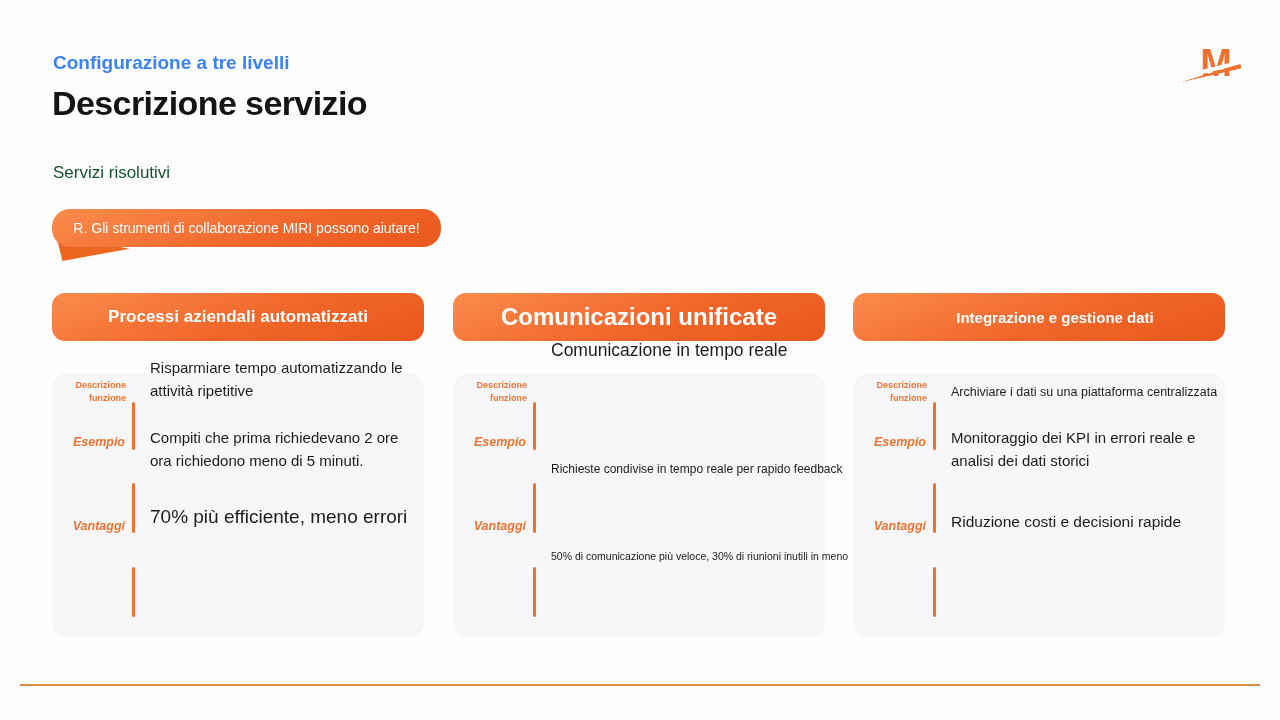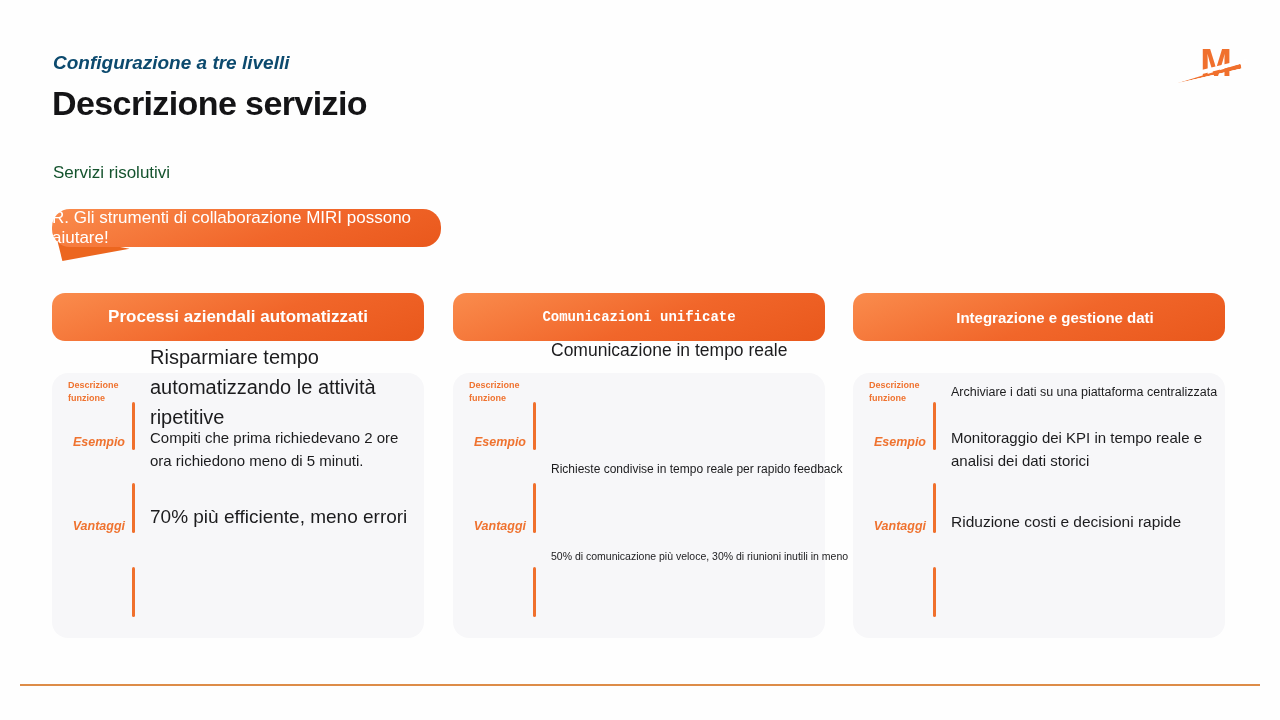--- a/index.html
+++ b/index.html
@@ -1,58 +1,58 @@
 <!DOCTYPE html>
 <html><head>
 <meta charset="utf-8">
 <style>
   html,body { margin:0; padding:0; background:#ffffff; }
   .slide {
     position:relative; width:1280px; height:720px; overflow:hidden;
     background:#fefefe; font-family:"Liberation Sans", sans-serif;
   }
   
-  .kicker { position:absolute; left:53px; top:52px; font-size:19px; font-weight:700; color:#0c4a6e;font-style:italic; }
+  .kicker { position:absolute; left:53px; top:52px; font-size:19px; font-weight:700; color:#3b82f6; }
   .title  { position:absolute; left:52px; top:84px; font-size:34px; font-weight:700; color:#141416; letter-spacing:-0.6px; }
   .subtitle { position:absolute; left:53px; top:163px; font-size:17px; font-weight:400; color:#14532d; }
 
   
   .logo { position:absolute; left:1192px; top:44px; width:48px; height:40px; }
   .logo-m { display:block; text-align:center; font-size:38px; line-height:38px; font-weight:800; color:#F0702D; }
   .logo-cut { position:absolute; left:-4px; top:22px; width:60px; height:4px; background:#ffffff; transform:rotate(-14deg); }
   .logo-tail { position:absolute; left:-16px; top:27px; width:66px; height:5px; background:#F0702D;
                transform:rotate(-13deg); clip-path:polygon(0 100%, 100% 0, 100% 100%); }
 
   
   .bubble { position:absolute; left:52px; top:209px; width:389px; height:38px; border-radius:18px;
             background:linear-gradient(160deg,#FA8C4D 0%, #F1662A 60%, #E9581C 100%);
             display:flex; align-items:center; justify-content:center;
-            color:#ffffff; font-size:17px; font-weight:500; z-index:2; }
+            color:#ffffff; font-size:14px; font-weight:500; z-index:2; }
   .bubble-tail { position:absolute; left:56px; top:233px; width:80px; height:28px; background:#EC661F;
                  clip-path:polygon(0% 8%, 92% 56%, 8% 100%); z-index:1; }
 
   
   .col { position:absolute; top:293px; width:372px; height:352px; }
   .col-0 { left:52px; }  .col-1 { left:453px; }  .col-2 { left:853px; }
 
   .pill { position:absolute; top:0; left:0; right:0; height:48px; border-radius:13px;
           background:linear-gradient(160deg,#FA8C4D 0%, #F1662A 55%, #E9581C 100%);
           display:flex; align-items:center; justify-content:center; color:#ffffff; font-weight:600; }
   .col-0 .pill { font-size:17px;justify-content:center; }
-  .col-1 .pill { font-size:14px;font-family:Liberation Mono, monospace; }
+  .col-1 .pill { font-size:24px; }
   .col-2 .pill { font-size:15px;padding-left:32px; }
 
   .tagline { position:absolute; left:98px; color:#1C1C1E; z-index:2; }
-  .col-0 .tagline { top:49px; width:284px; font-size:20px; line-height:1.5; font-weight:500; }
+  .col-0 .tagline { top:64px; width:284px; font-size:15px; line-height:1.5; font-weight:500; }
   .col-1 .tagline { top:47px; font-size:17.5px; white-space:nowrap; font-weight:500; }
   .col-2 .tagline { top:68px; font-size:12.5px; white-space:nowrap; font-weight:500;margin-top:24px; }
 
   .card { position:absolute; top:80px; left:0; right:0; height:265px; background:#F7F7F9; border-radius:16px; }
 
-  .lbl-funzione { position:absolute; top:6px; left:16px; width:66px; text-align:left;
+  .lbl-funzione { position:absolute; top:6px; left:8px; width:66px; text-align:right;
                   font-size:9px; font-weight:700; color:#EF7330; line-height:1.4; }
   .row-label { position:absolute; left:0; width:73px; text-align:right;
                font-size:12.5px; font-weight:700; color:#EF7330;font-style:italic; }
   .lbl-esempio { top:62px; }
   .lbl-vantaggi { top:146px;text-align:right; }
 
   .bar { position:absolute; left:80px; width:3px; background:#F0702D; border-radius:2px; }
   .bar.s1 { top:29px;  height:48px; }
   .bar.s2 { top:110px; height:50px; }
   .bar.s3 { top:194px; height:50px; }
@@ -127,20 +127,20 @@
       <span>Integrazione e gestione dati</span>
     </div>
     <div class="tagline">Archiviare i dati su una piattaforma centralizzata</div>
     <div class="card">
       <div class="lbl-funzione">Descrizione funzione</div>
       <div class="bar s1"></div>
       <div class="bar s2"></div>
       <div class="bar s3"></div>
       <div class="row-label lbl-esempio">Esempio</div>
       <div class="row-label lbl-vantaggi">Vantaggi</div>
-      <div class="esempio-text">Monitoraggio dei KPI in tempo reale e analisi dei dati storici</div>
+      <div class="esempio-text">Monitoraggio dei KPI in errori reale e analisi dei dati storici</div>
       <div class="vantaggi-text">Riduzione costi e decisioni rapide</div>
     </div>
   </div>
 
   <div class="rule"></div>
 
 </div>
 
 </body></html>

